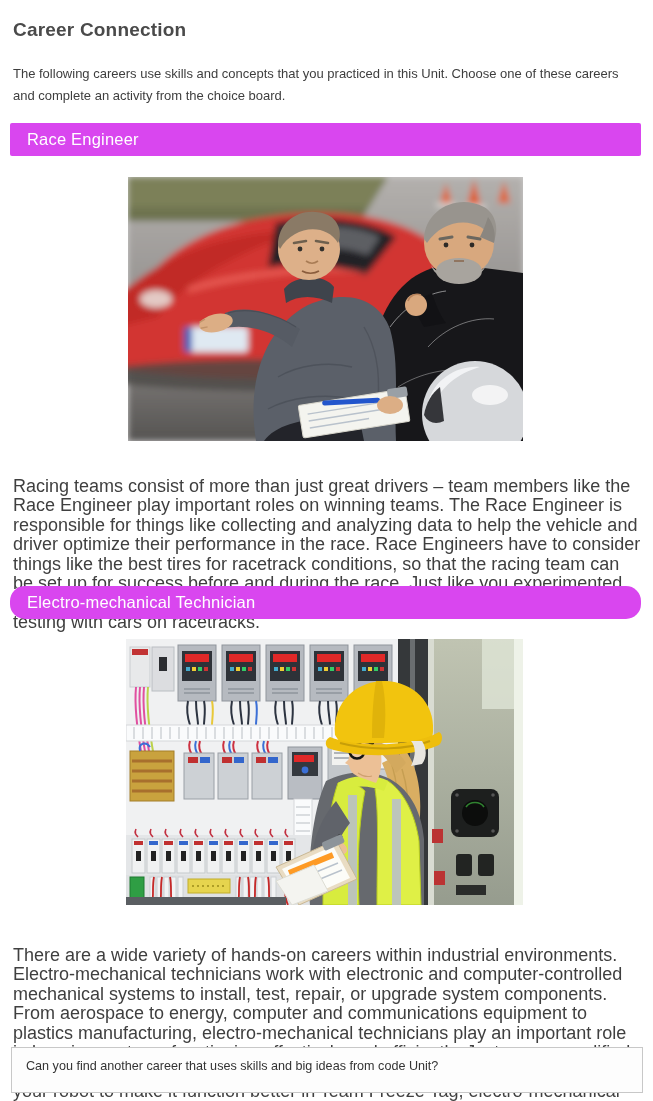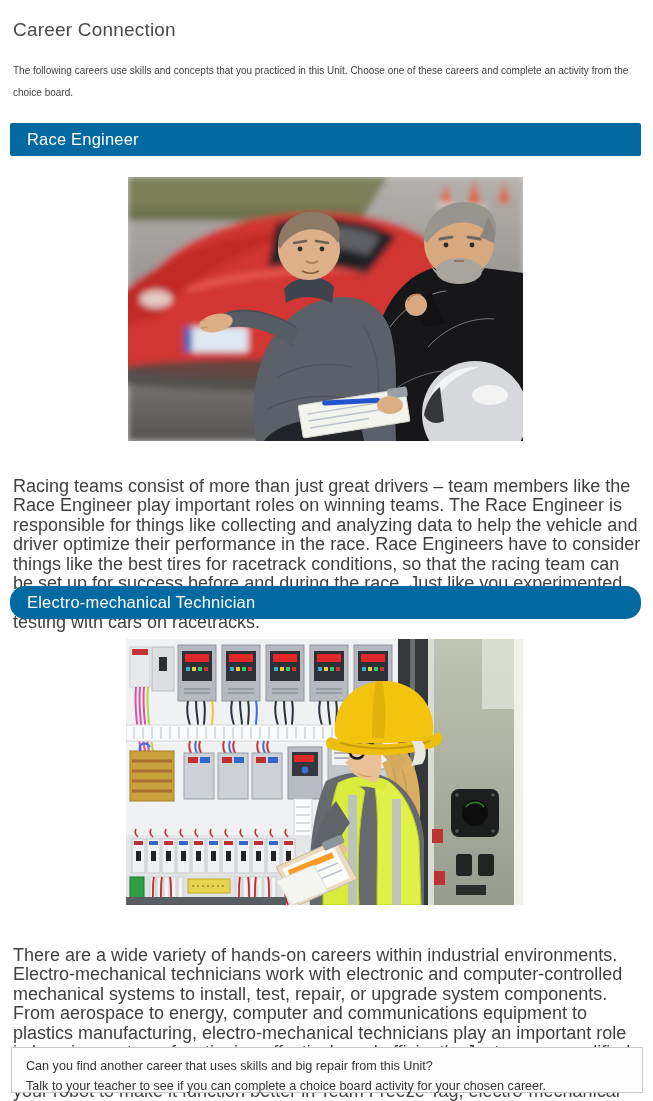--- a/index.html
+++ b/index.html
@@ -4,29 +4,29 @@
 <style>
   html,body{margin:0;padding:0;}
   body{
     width:653px;height:1101px;position:relative;background:#ffffff;
     font-family:"Liberation Sans","DejaVu Sans",sans-serif;
     -webkit-font-smoothing:antialiased;
   }
   .abs{position:absolute;}
   .page-title{
     left:13px;top:6px;width:620px;
-    font-size:19px;font-weight:400;color:#4a4a4a;letter-spacing:.2px;
+    font-size:19px;font-weight:700;color:#4a4a4a;letter-spacing:.2px;
   }
   .intro{
     left:13px;top:50px;width:628px;
-    font-size:10px;line-height:22px;color:#3e3e3e;
+    font-size:13px;line-height:22px;color:#3e3e3e;
   }
   .banner{
     left:10px;width:631px;height:33px;border-radius:2px;
-    background:#0369a1;display:flex;align-items:center;
+    background:#d946ef;display:flex;align-items:center;
   }
   .banner-1{top:123px;}
   .banner-2{top:586px;border-radius:15px;}
   .banner span{
     color:#ffffff;font-size:16.5px;font-weight:400;padding-left:17px;letter-spacing:.2px;
   }
   .photo{overflow:hidden;background:#cccccc;}
   .photo-1{left:128px;top:177px;width:395px;height:264px;}
   .photo-2{left:126px;top:639px;width:397px;height:266px;}
   .photo svg{display:block;}
@@ -489,15 +489,14 @@
       <rect x="196" y="199" width="22" height="9" rx="2" fill="#8d949a" transform="rotate(-24 207 203)"></rect>
 
       <path d="M150,242 L188,226 L202,252 L166,266 Z" fill="#f4f4f0" stroke="#ddddd4"></path>
     </g>
   </svg>
 </div>
 
 <p class="abs body-para para-2">There are a wide variety of hands-on careers within industrial environments. Electro-mechanical technicians work with electronic and computer-controlled mechanical systems to install, test, repair, or upgrade system components. From aerospace to energy, computer and communications equipment to plastics manufacturing, electro-mechanical technicians play an important role in keeping systems functioning effectively and efficiently. Just as you modified code to display colors on the Brain screen and added the Bumper Switch to your robot to make it function better in Team Freeze Tag, electro-mechanical technicians employ similar skills to get their jobs done each day.</p>
 
 <div class="abs callout">
-  <div>Can you find another career that uses skills and big repair from this Unit?</div>
-  <div>Talk to your teacher to see if you can complete a choice board activity for your chosen career.</div>
+  <div>Can you find another career that uses skills and big ideas from code Unit?</div>
 </div>
 
 </body></html>

